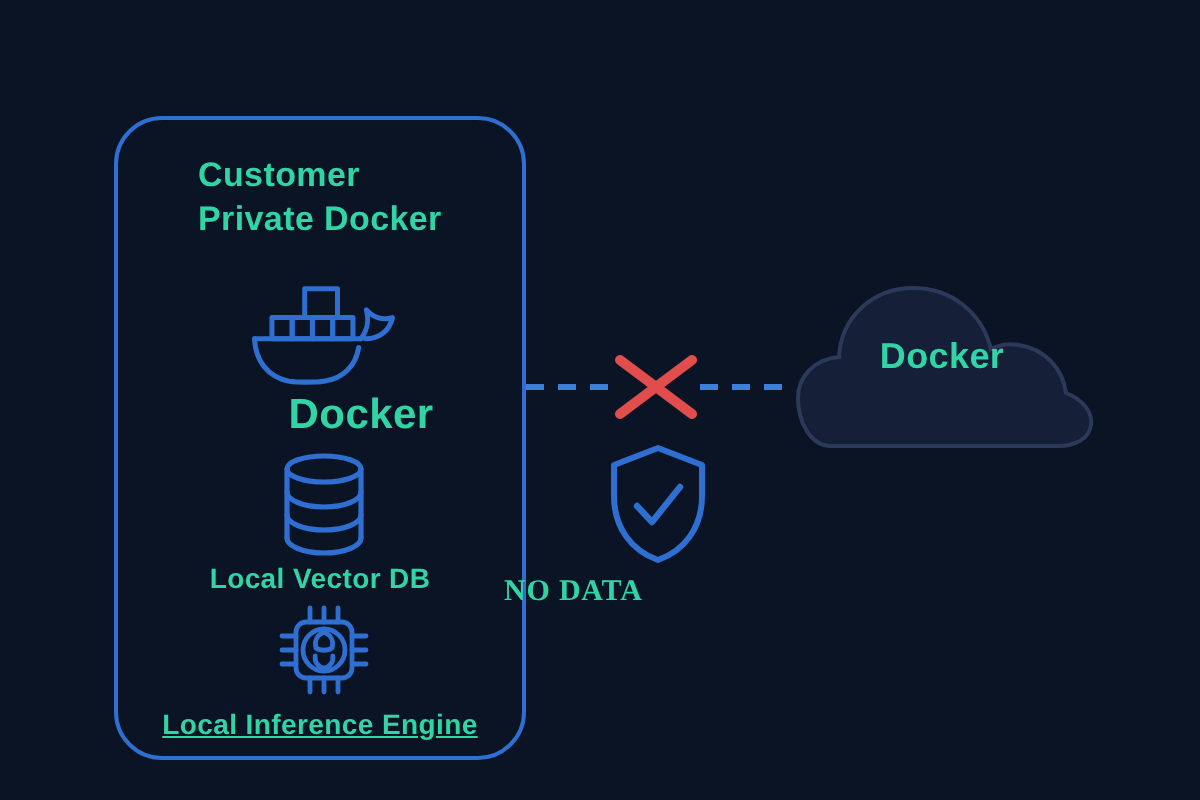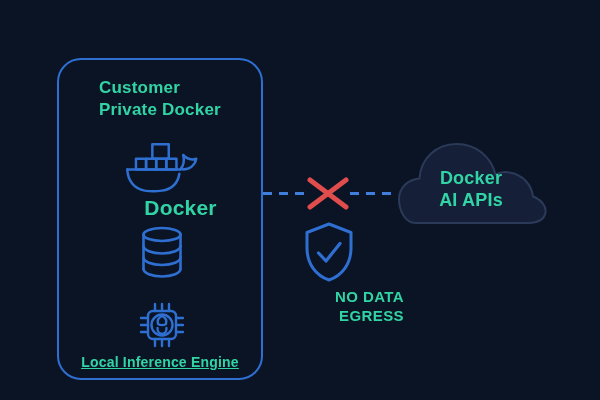--- a/index.html
+++ b/index.html
@@ -41,23 +41,24 @@
   .svg-docker{position:absolute;left:64px;top:80px;}
   .svg-db{position:absolute;left:81px;top:166px;}
   .svg-chip{position:absolute;left:80px;top:239px;}
   
   .svg-connector{position:absolute;left:262px;top:176px;}
   .dash-line{fill:none;stroke:var(--dash-blue);stroke-width:3;stroke-dasharray:9 7;}
   .x-mark{fill:none;stroke:var(--red-x);stroke-width:5;stroke-linecap:round;}
   
   .svg-shield{position:absolute;left:299px;top:220px;}
   .status-text{
-    position:absolute;left:252px;top:287px;width:152px;text-align:right;
+    position:absolute;left:252px;top:287px;width:152px;text-align:left;
     color:var(--teal-text);font-size:15px;font-weight:bold;line-height:19px;
     letter-spacing:0.4px;
+    font-family:Liberation Serif, serif;
   }
   .status-text span{display:block;}
   
   .svg-cloud{position:absolute;left:390px;top:122px;}
   .cloud-shape{fill:var(--cloud-fill);stroke:var(--cloud-border);stroke-width:2;}
   .cloud-label{
     position:absolute;left:406px;top:167px;width:130px;text-align:center;
     color:var(--teal-text);font-size:18px;font-weight:bold;line-height:22px;
     letter-spacing:0.2px;
   }
@@ -91,20 +92,21 @@
     <svg class="svg-db" width="44" height="52" viewBox="0 0 44 52">
       <g class="icon-stroke" stroke-width="2.6">
         <ellipse cx="22" cy="8.5" rx="18.5" ry="6.5"></ellipse>
         <path d="M3.5,8.5 V43"></path>
         <path d="M40.5,8.5 V43"></path>
         <path d="M3.5,20 C3.5,24 11.5,27.5 22,27.5 C32.5,27.5 40.5,24 40.5,20"></path>
         <path d="M3.5,31.5 C3.5,35.5 11.5,39 22,39 C32.5,39 40.5,35.5 40.5,31.5"></path>
         <path d="M3.5,43 C3.5,47 11.5,50.5 22,50.5 C32.5,50.5 40.5,47 40.5,43"></path>
       </g>
     </svg>
+    <div class="item-label lbl-db">Local Vector DB</div>
 
     <svg class="svg-chip" width="46" height="52" viewBox="0 0 46 52">
       <g class="icon-stroke" stroke-width="2.4">
         <rect x="9" y="12" width="28" height="28" rx="5"></rect>
         <circle cx="23" cy="26" r="10.5"></circle>
         <path d="M23,17 C19.5,18.5 18,21.5 19,25 M23,35 C20,34.5 18.2,32 18.6,29 M23,17 C26.5,18.5 28,21.5 27,25 M23,35 C26,34.5 27.8,32 27.4,29 M19,25 C21,26.5 25,26.5 27,25"></path>
         <path d="M16,5 V12 M23,5 V12 M30,5 V12"></path>
         <path d="M16,40 V47 M23,40 V47 M30,40 V47"></path>
         <path d="M2,19 H9 M2,26 H9 M2,33 H9"></path>
         <path d="M37,19 H44 M37,26 H44 M37,33 H44"></path>
@@ -124,24 +126,22 @@
 
   <svg class="svg-shield" width="60" height="64" viewBox="0 0 60 64">
     <g class="icon-stroke" stroke-width="3">
       <path d="M30,4 L52,12.5 V28 C52,44 43,55.5 30,60 C17,55.5 8,44 8,28 V12.5 Z"></path>
       <path d="M19.5,33 L27,41 L41,23.5" stroke-width="3.2"></path>
     </g>
   </svg>
 
   <div class="status-text">
     <span>NO DATA</span>
-    <span>EGRESS</span>
   </div>
 
   <svg class="svg-cloud" width="166" height="102" viewBox="0 0 166 102">
     <path class="cloud-shape" d="M9,77 C9,66 17.5,57.5 29.5,56.5 C30.5,36.5 46.5,22 66.5,22 C86,22 101,34.5 105.5,52.5 C109.5,50.5 114.5,49.5 119.5,50.5 C132.5,52.5 141.5,62.5 143,74.5 C151,77.5 156.5,84 155.5,90.5 C154.5,97.5 147.5,101 139,101 H25.5 C15,101 9,88.5 9,77 Z"></path>
   </svg>
   <div class="cloud-label">
     <span>Docker</span>
-    <span>AI APIs</span>
   </div>
 
 </div>
 
 </body></html>

